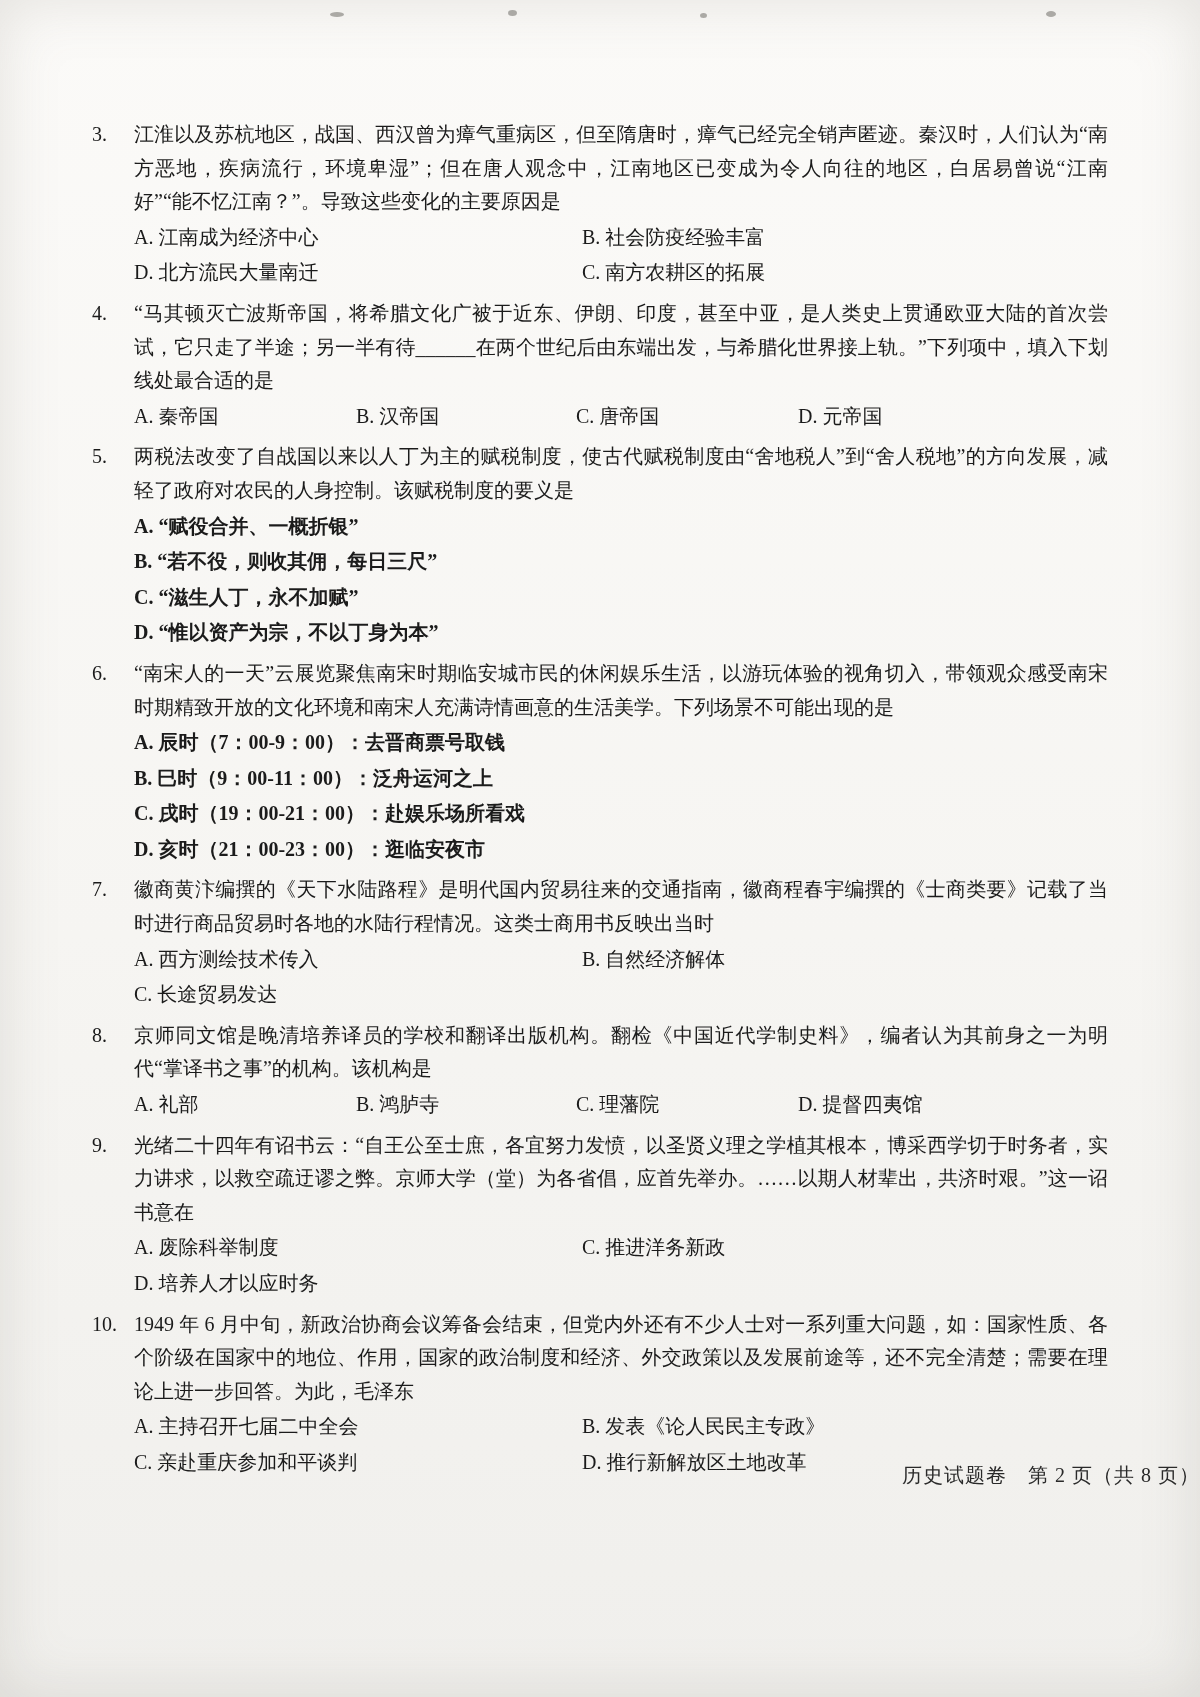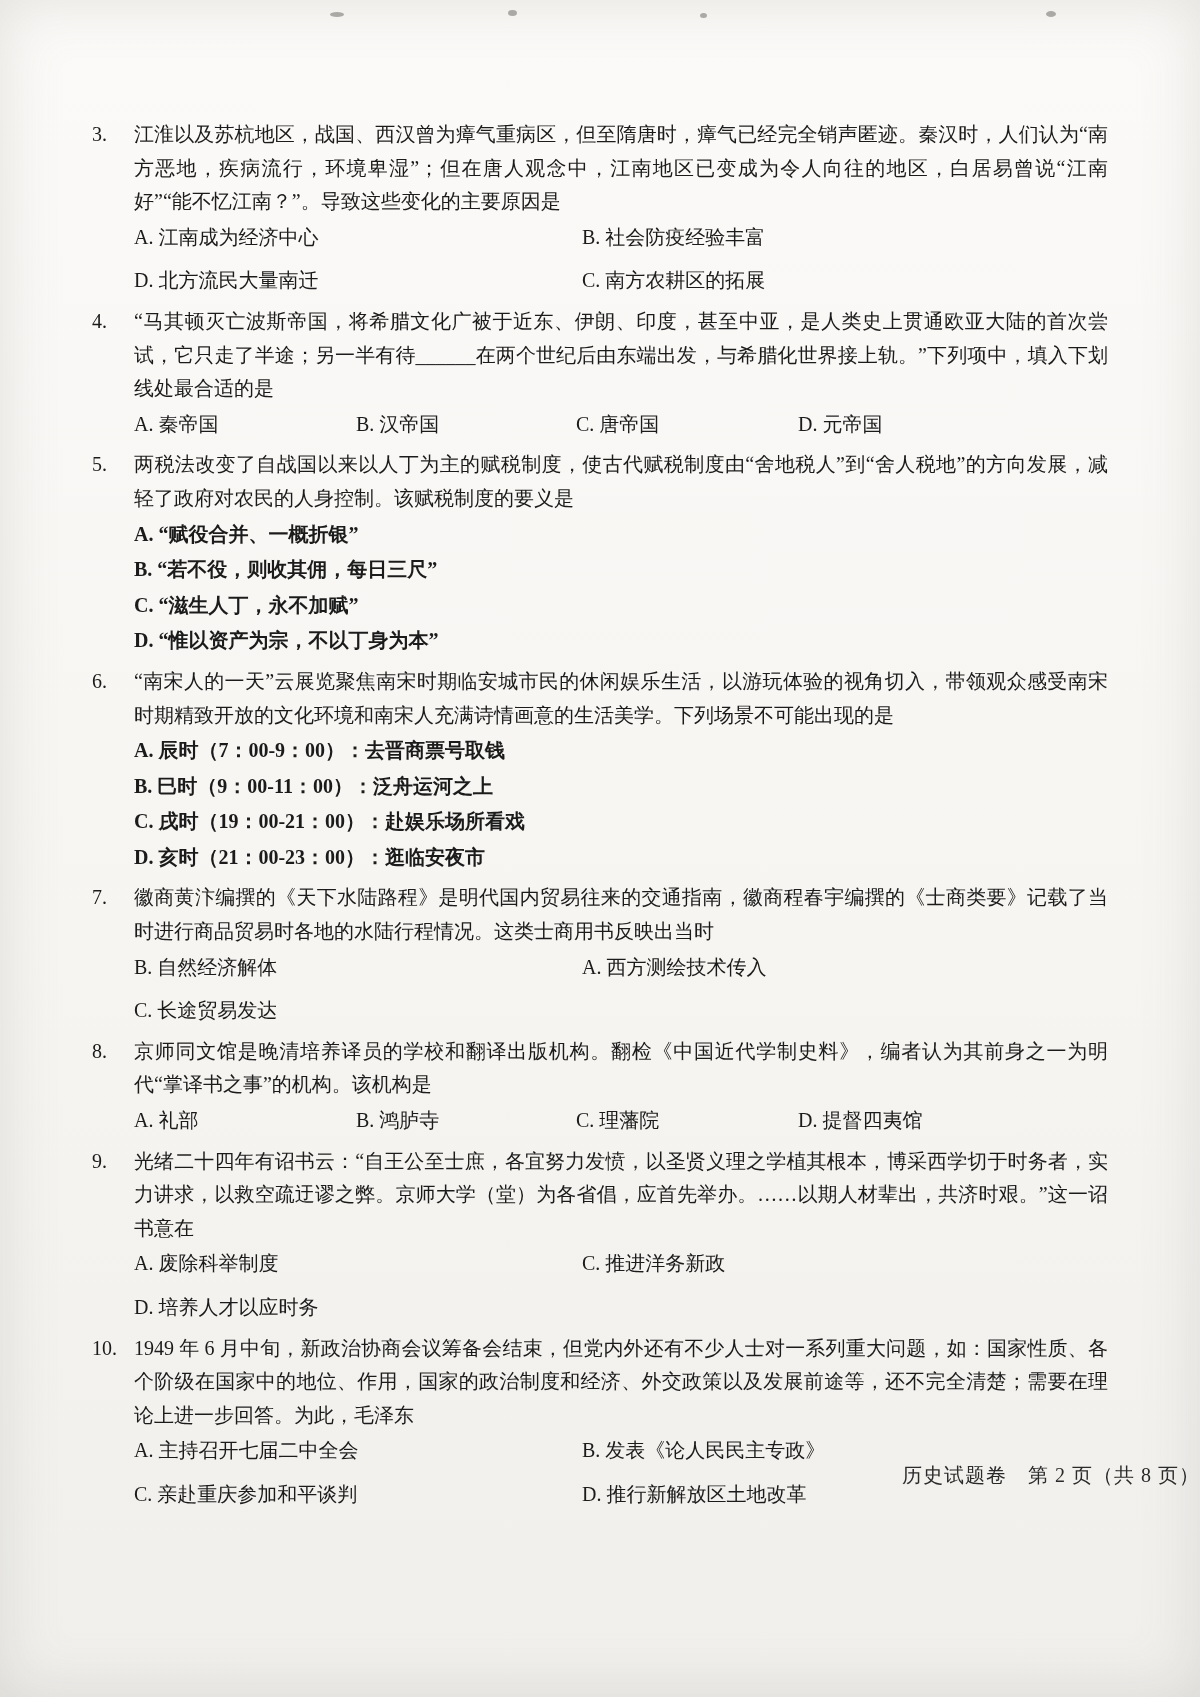--- a/index.html
+++ b/index.html
@@ -13,21 +13,21 @@
     color:#1b1b1b;
     box-sizing:border-box;
     padding:118px 92px 0 92px;
     overflow:hidden;
   }
   .question{margin-bottom:7px;font-size:20px;line-height:1.68;}
   .stem-row{display:flex;}
   .qnum{flex:0 0 auto;min-width:40px;padding-right:2px;white-space:nowrap;}
   .stem{flex:1;text-align:justify;}
   .options{padding-left:42px;margin-top:2px;}
-  .options.grid-2{display:grid;grid-template-columns:448px 1fr;row-gap:10px;}
+  .options.grid-2{display:grid;grid-template-columns:448px 1fr;row-gap:2px;}
   .options.grid-4{display:grid;grid-template-columns:222px 220px 222px 1fr;}
   .options.list .option{display:block;margin-top:2px;font-weight:bold;}
   .option{white-space:nowrap;overflow:hidden;}
   .footer{
     position:absolute;left:0;right:0;bottom:208px;
     text-align:right;font-size:20px;color:#2a2a2a;
     letter-spacing:1px;
   }
   
   .speck{position:absolute;background:#6f6d68;border-radius:50%;opacity:.55;}
@@ -96,22 +96,22 @@
       <span class="option">D. 亥时（21：00-23：00）：逛临安夜市</span>
     </div>
   </div>
 
   <div class="question">
     <div class="stem-row">
       <span class="qnum">7.</span>
       <div class="stem">徽商黄汴编撰的《天下水陆路程》是明代国内贸易往来的交通指南，徽商程春宇编撰的《士商类要》记载了当时进行商品贸易时各地的水陆行程情况。这类士商用书反映出当时</div>
     </div>
     <div class="options grid-2">
+      <span class="option">A. 西方测绘技术传入</span>
       <span class="option">B. 自然经济解体</span>
-      <span class="option">A. 西方测绘技术传入</span>
       <span class="option">C. 长途贸易发达</span>
     </div>
   </div>
 
   <div class="question">
     <div class="stem-row">
       <span class="qnum">8.</span>
       <div class="stem">京师同文馆是晚清培养译员的学校和翻译出版机构。翻检《中国近代学制史料》，编者认为其前身之一为明代“掌译书之事”的机构。该机构是</div>
     </div>
     <div class="options grid-4">

